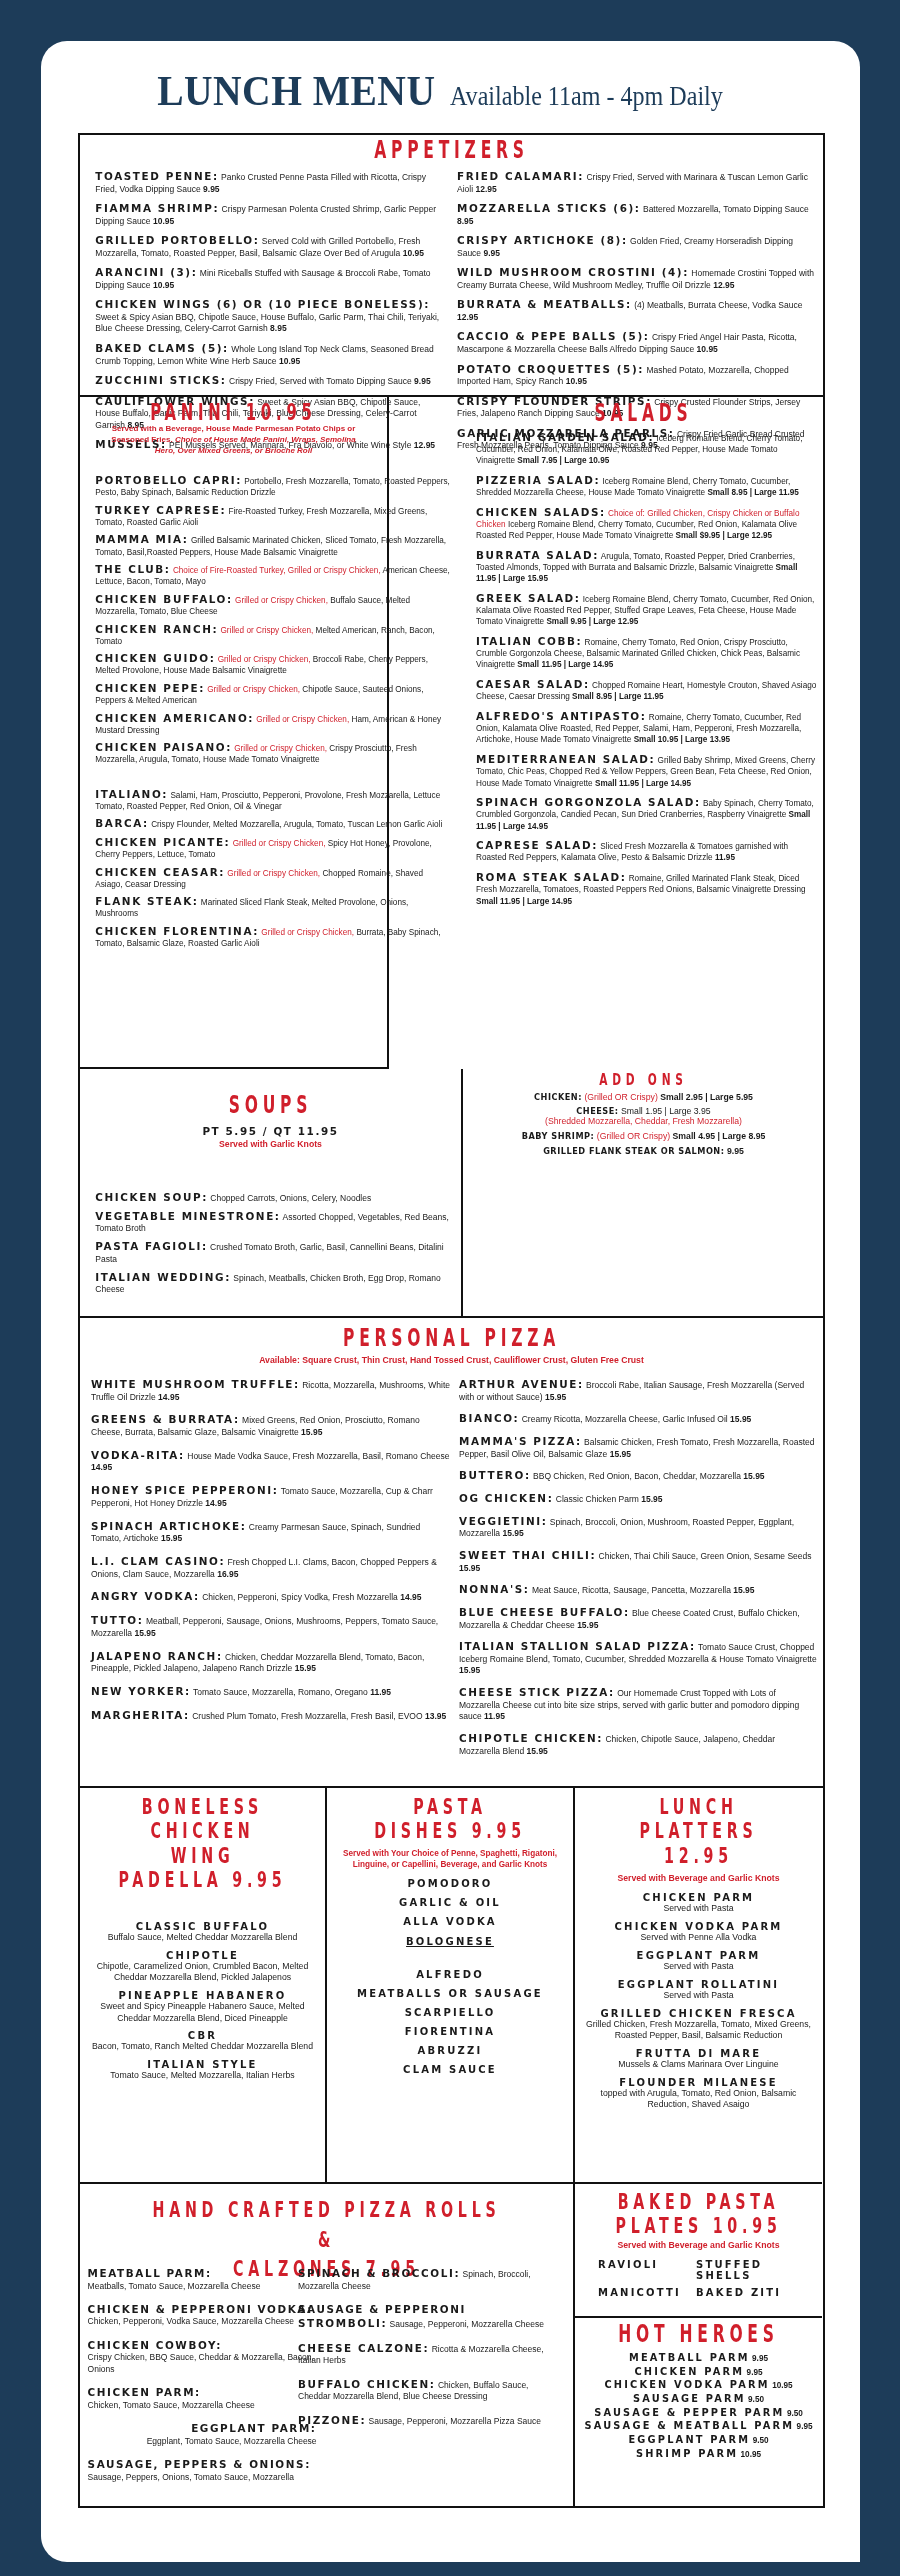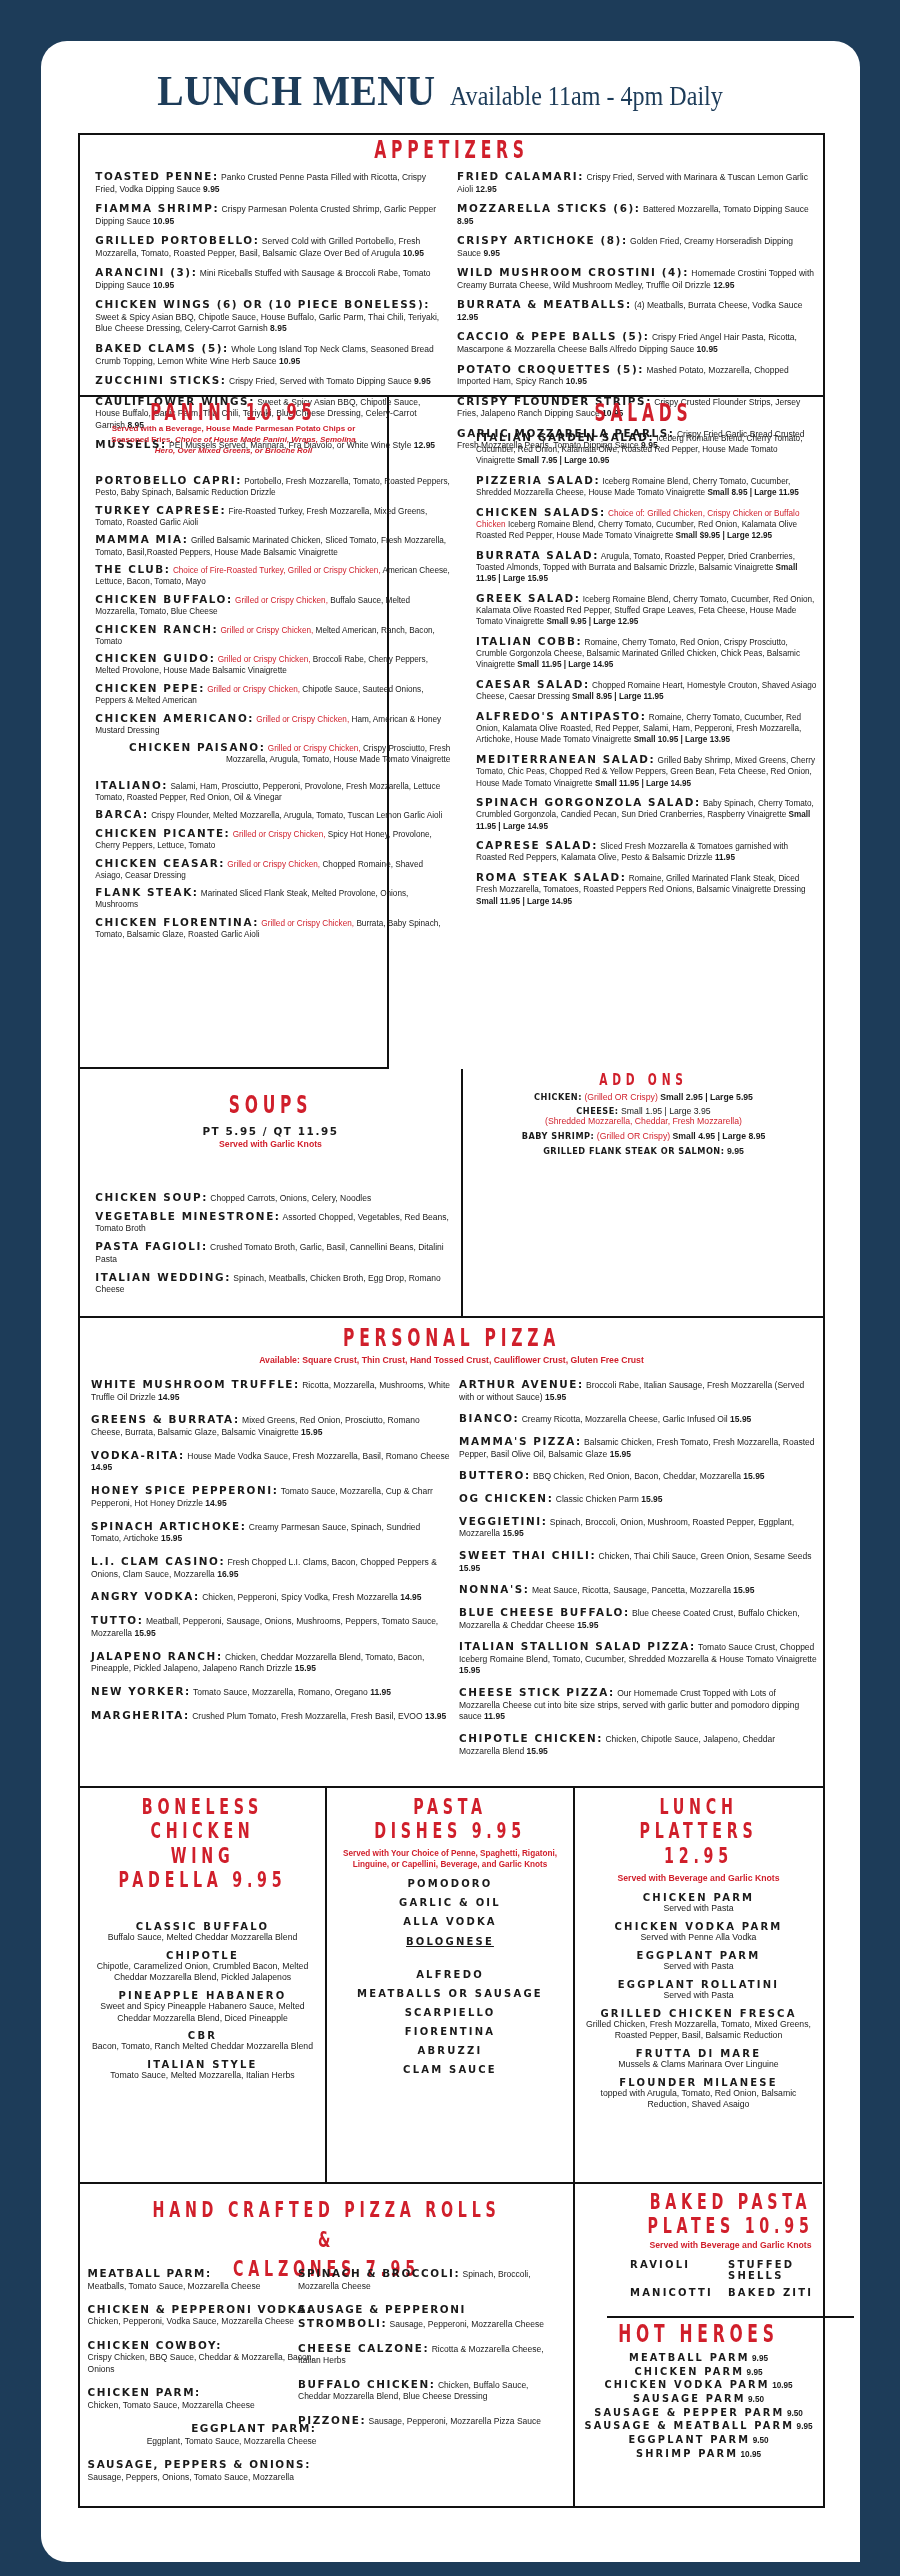--- a/index.html
+++ b/index.html
@@ -71,21 +71,21 @@
   <div class="col" id="panini-list" style="left:15.3px; top:76px; width:355px;">
       <div class="item" style="margin-bottom: 4.4px; font-size: 8.2px;"><span class="nm" style="">PORTOBELLO CAPRI:</span> <span>Portobello, Fresh Mozzarella, Tomato, Roasted Peppers, Pesto, Baby Spinach, Balsamic Reduction Drizzle</span></div>
       <div class="item" style="margin-bottom: 4.4px; font-size: 8.2px;"><span class="nm" style="">TURKEY CAPRESE:</span> <span>Fire-Roasted Turkey, Fresh Mozzarella, Mixed Greens, Tomato, Roasted Garlic Aioli</span></div>
       <div class="item" style="margin-bottom: 4.4px; font-size: 8.2px;"><span class="nm" style="">MAMMA MIA:</span> <span>Grilled Balsamic Marinated Chicken, Sliced Tomato, Fresh Mozzarella, Tomato, Basil,Roasted Peppers, House Made Balsamic Vinaigrette</span></div>
       <div class="item" style="margin-bottom: 4.4px; font-size: 8.2px;"><span class="nm" style="">THE CLUB:</span> <span class="red">Choice of Fire-Roasted Turkey, Grilled or Crispy Chicken,</span> <span>American Cheese, Lettuce, Bacon, Tomato, Mayo</span></div>
       <div class="item" style="margin-bottom: 4.4px; font-size: 8.2px;"><span class="nm" style="">CHICKEN BUFFALO:</span> <span class="red">Grilled or Crispy Chicken,</span> <span>Buffalo Sauce, Melted Mozzarella, Tomato, Blue Cheese</span></div>
       <div class="item" style="margin-bottom: 4.4px; font-size: 8.2px;"><span class="nm" style="">CHICKEN RANCH:</span> <span class="red">Grilled or Crispy Chicken,</span> <span>Melted American, Ranch, Bacon, Tomato</span></div>
       <div class="item" style="margin-bottom: 4.4px; font-size: 8.2px;"><span class="nm" style="">CHICKEN GUIDO:</span> <span class="red">Grilled or Crispy Chicken,</span> <span>Broccoli Rabe, Cherry Peppers, Melted Provolone, House Made Balsamic Vinaigrette</span></div>
       <div class="item" style="margin-bottom: 4.4px; font-size: 8.2px;"><span class="nm" style="">CHICKEN PEPE:</span> <span class="red">Grilled or Crispy Chicken,</span> <span>Chipotle Sauce, Sauteed Onions, Peppers &amp; Melted American</span></div>
       <div class="item" style="margin-bottom: 4.4px; font-size: 8.2px;"><span class="nm" style="">CHICKEN AMERICANO:</span> <span class="red">Grilled or Crispy Chicken,</span> <span>Ham, American &amp; Honey Mustard Dressing</span></div>
-      <div class="item" style="margin-bottom: 12px; font-size: 8.2px; text-align: right;"><span class="nm" style="">CHICKEN PAISANO:</span> <span class="red">Grilled or Crispy Chicken,</span> <span>Crispy Prosciutto, Fresh Mozzarella, Arugula, Tomato, House Made Tomato Vinaigrette</span></div>
+      <div class="item" style="margin-bottom: 21px; font-size: 8.2px;"><span class="nm" style="">CHICKEN PAISANO:</span> <span class="red">Grilled or Crispy Chicken,</span> <span>Crispy Prosciutto, Fresh Mozzarella, Arugula, Tomato, House Made Tomato Vinaigrette</span></div>
       <div class="item" style="margin-bottom: 4.4px; font-size: 8.2px;"><span class="nm" style="">ITALIANO:</span> <span>Salami, Ham, Prosciutto, Pepperoni, Provolone, Fresh Mozzarella, Lettuce Tomato, Roasted Pepper, Red Onion, Oil &amp; Vinegar</span></div>
       <div class="item" style="margin-bottom: 4.4px; font-size: 8.2px;"><span class="nm" style="">BARCA:</span> <span>Crispy Flounder, Melted Mozzarella, Arugula, Tomato, Tuscan Lemon Garlic Aioli</span></div>
       <div class="item" style="margin-bottom: 4.4px; font-size: 8.2px;"><span class="nm" style="">CHICKEN PICANTE:</span> <span class="red">Grilled or Crispy Chicken,</span> <span>Spicy Hot Honey, Provolone, Cherry Peppers, Lettuce, Tomato</span></div>
       <div class="item" style="margin-bottom: 4.4px; font-size: 8.2px;"><span class="nm" style="">CHICKEN CEASAR:</span> <span class="red">Grilled or Crispy Chicken,</span> <span>Chopped Romaine, Shaved Asiago, Ceasar Dressing</span></div>
       <div class="item" style="margin-bottom: 4.4px; font-size: 8.2px;"><span class="nm" style="">FLANK STEAK:</span> <span>Marinated Sliced Flank Steak, Melted Provolone, Onions, Mushrooms</span></div>
       <div class="item" style="margin-bottom: 4.4px; font-size: 8.2px;"><span class="nm" style="">CHICKEN FLORENTINA:</span> <span class="red">Grilled or Crispy Chicken,</span> <span>Burrata, Baby Spinach, Tomato, Balsamic Glaze, Roasted Garlic Aioli</span></div>
     </div>
 </section>
 
 <section style="position:absolute; left:80px; top:1069px; width:383px; height:247px; border-right:2.2px solid #111;">
@@ -262,21 +262,21 @@
     </div>
   <div class="col" id="rolls-right" style="left: 218px; top: 82px; width: 262px;">
       <div class="item" style="margin-bottom: 9.8px;"><span class="nm" style="">SPINACH &amp; BROCCOLI:</span> <span>Spinach, Broccoli, Mozzarella Cheese</span></div>
       <div class="item" style="margin-bottom: 9.8px;"><span class="nm" style="">SAUSAGE &amp; PEPPERONI STROMBOLI:</span> <span>Sausage, Pepperoni, Mozzarella Cheese</span></div>
       <div class="item" style="margin-bottom: 9.8px;"><span class="nm" style="">CHEESE CALZONE:</span> <span>Ricotta &amp; Mozzarella Cheese, Italian Herbs</span></div>
       <div class="item" style="margin-bottom: 9.8px;"><span class="nm" style="">BUFFALO CHICKEN:</span> <span>Chicken, Buffalo Sauce, Cheddar Mozzarella Blend, Blue Cheese Dressing</span></div>
       <div class="item" style="margin-bottom: 9.8px;"><span class="nm" style="">PIZZONE:</span> <span>Sausage, Pepperoni, Mozzarella Pizza Sauce</span></div>
     </div>
 </section>
 
-<section style="position:absolute; left:607px; top:2184px; width:247px; height:134px; border-bottom:2.2px solid #111;">
+<section style="position:absolute; left:575px; top:2184px; width:247px; height:134px; border-bottom:2.2px solid #111;">
   <div id="baked-title" class="sec-title" style="font-size:22px; margin-top:5.5px; line-height:1.12;">
       <div>BAKED PASTA</div>
       <div>PLATES 10.95</div>
     </div>
   <div class="sub-red" style="margin-top:1.1px;">Served with Beverage and Garlic Knots</div>
   <div id="baked-list" style="display:grid; grid-template-columns:98px 120px; row-gap:5.5px; margin:7.6px 0 0 23px;">
       <div class="c-name">RAVIOLI</div>
       <div class="c-name">STUFFED SHELLS</div>
       <div class="c-name">MANICOTTI</div>
       <div class="c-name">BAKED ZITI</div>

